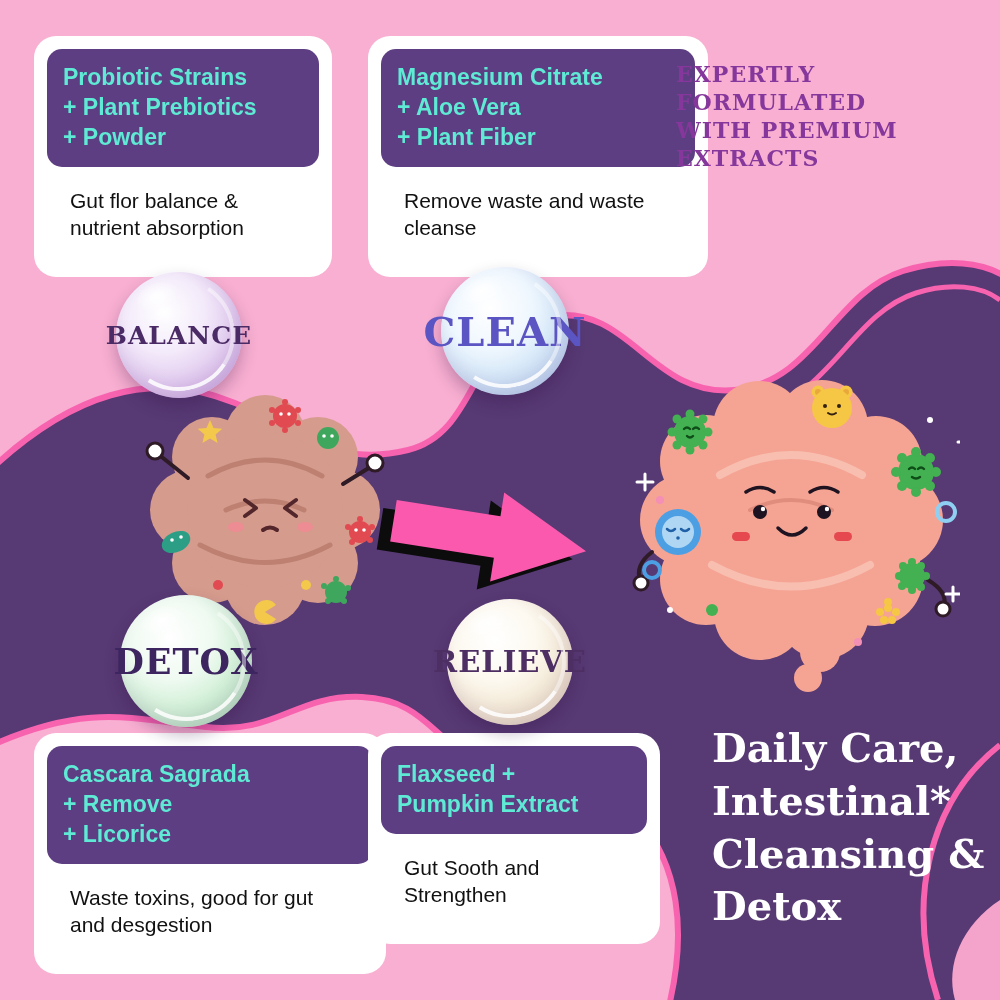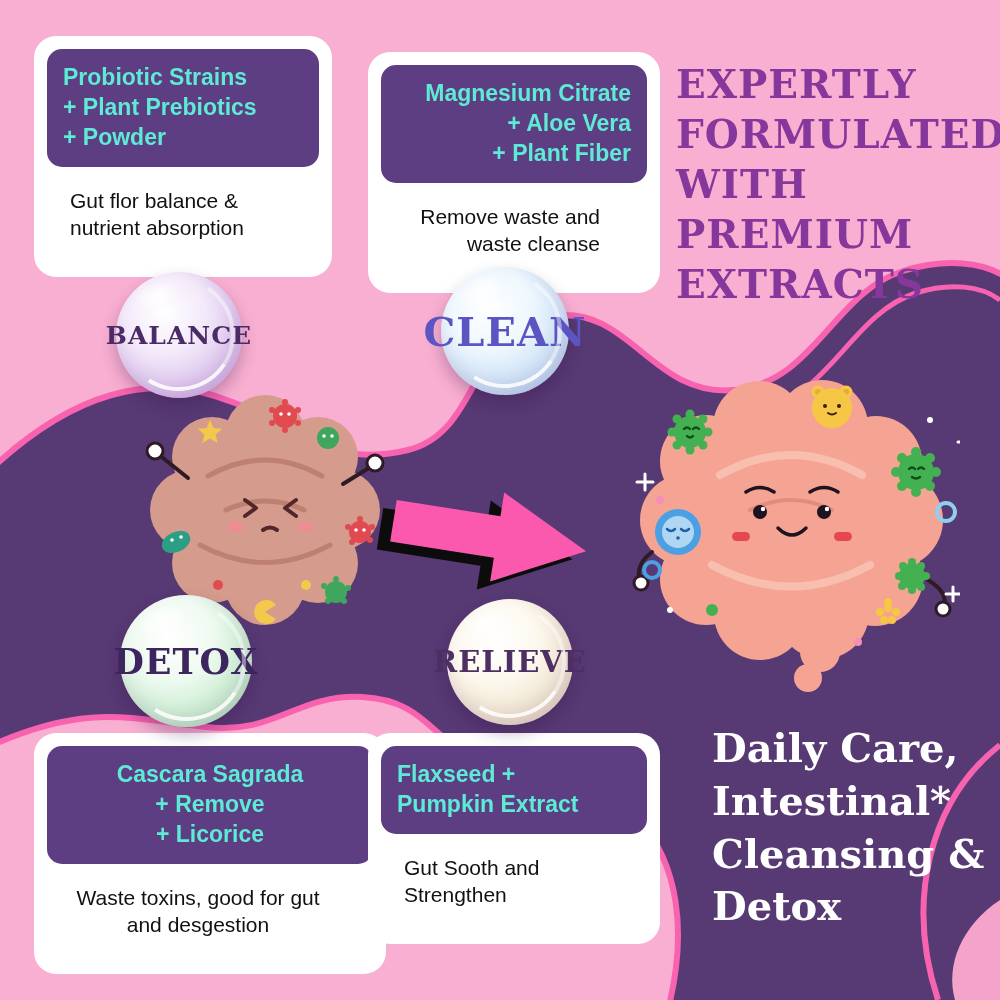--- a/index.html
+++ b/index.html
@@ -10,28 +10,28 @@
   .art-svg{left:60px;top:380px;}
 
   
   .card{position:absolute;background:#FFFFFF;border-radius:22px;}
   .card-header{background:#5E3E82;color:#5eead4;border-radius:15px;
                margin:13px 13px 8px 13px;padding:14px 16px;
                font-weight:bold;font-size:23px;line-height:1.3;}
   .card-body{margin:16px;padding:4px 44px 20px 20px;font-size:21px;
              line-height:1.3;color:#111111;}
   .card-tl{left:34px;top:36px;width:298px;}
-  .card-tm{left:368px;top:52px;width:292px;text-align:right;}
-  .card-bl{left:34px;top:733px;width:352px;text-align:center;}
+  .card-tm{left:368px;top:36px;width:340px;}
+  .card-bl{left:34px;top:733px;width:352px;}
   .card-bm{left:368px;top:733px;width:292px;}
 
   
   .headline{position:absolute;left:676px;top:60px;width:320px;
             font-family:"DejaVu Serif", serif;font-weight:bold;
-            font-size:39px;line-height:1.28;color:#86379B;letter-spacing:1px;}
+            font-size:22px;line-height:1.28;color:#86379B;letter-spacing:1px;}
   .tagline{position:absolute;left:688px;top:722px;width:300px;
            font-family:"DejaVu Serif", serif;font-weight:bold;
            font-size:40px;line-height:1.32;color:#FFFFFF;margin-left:24px;}
 
   
   .bubble{position:absolute;border-radius:50%;display:flex;align-items:center;
           justify-content:center;font-family:"DejaVu Serif", serif;font-weight:bold;
           letter-spacing:1px;
           box-shadow:0 8px 16px rgba(50,15,70,.28), inset -6px -10px 18px rgba(120,80,150,.18);}
   .bubble::before{content:"";position:absolute;left:14%;top:8%;width:36%;height:22%;

